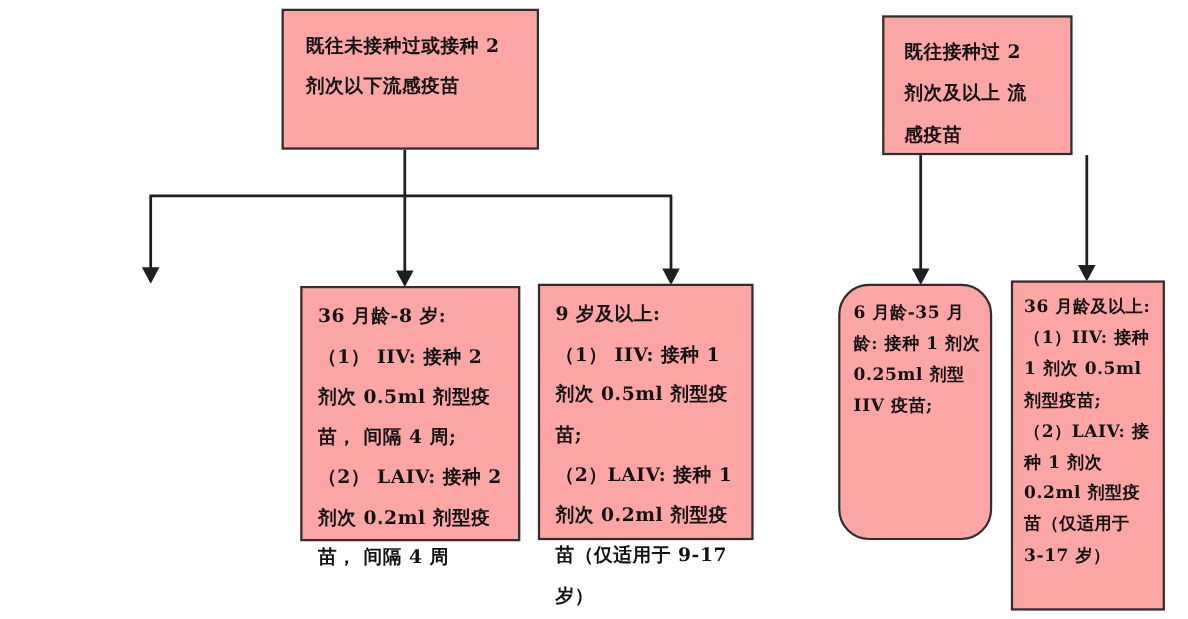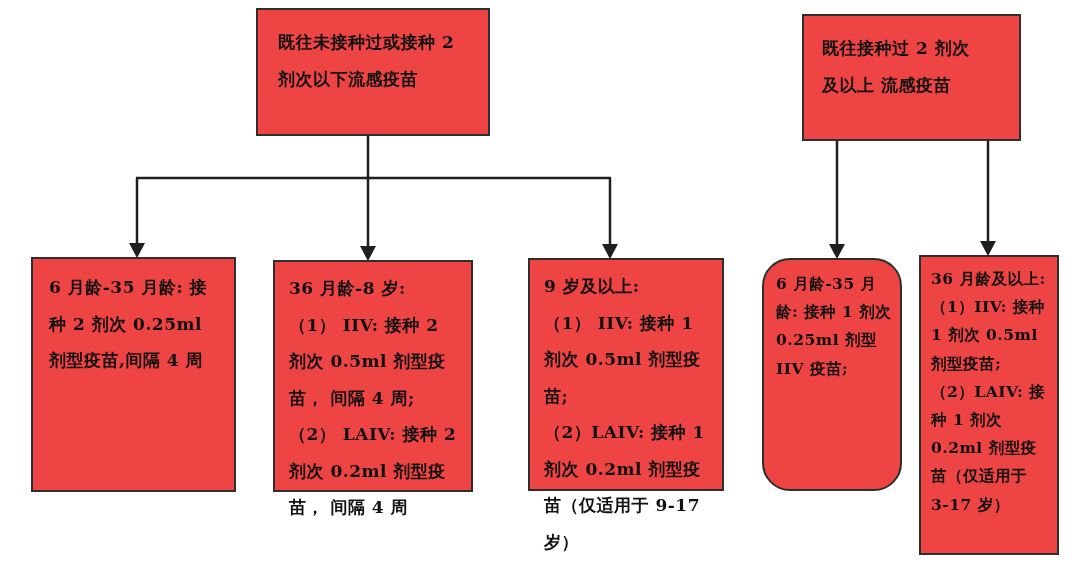--- a/index.html
+++ b/index.html
@@ -21,35 +21,35 @@
     left: 0;
     top: 0;
     width: 1080px;
     height: 563px;
     pointer-events: none;
   }
   .node {
     position: absolute;
     box-sizing: border-box;
     border: 2px solid #2e2e2e;
-    background: #ef4444;
+    background: #fca5a5;
   }
   .node-text {
     white-space: pre-line;
     font-weight: 700;
     text-align: left;
     letter-spacing: 0.5px;
   }
   .root-left   { left: 256px; top: 8px;   width: 234px; height: 128px; padding: 14px 16px 0 20px; }
-  .root-right  { left: 802px; top: 14px;  width: 219px; height: 127px; padding: 14px 32px 0 18px; }
+  .root-right  { left: 802px; top: 14px;  width: 173px; height: 127px; padding: 14px 32px 0 18px; }
   .root-left .node-text, .root-right .node-text { font-size: 17px; line-height: 2.2; }
 
   .child-1 { left: 31px;  top: 257px; width: 205px; height: 235px; padding: 10px 14px 0 16px; }
   .child-2 { left: 273px; top: 260px; width: 200px; height: 232px; padding: 8px 13px 0 14px; }
-  .child-3 { left: 528px; top: 258px; width: 196px; height: 233px; padding: 8px 10px 0 14px; }
+  .child-3 { left: 489px; top: 258px; width: 196px; height: 233px; padding: 8px 10px 0 14px; }
   .child-1 .node-text, .child-2 .node-text, .child-3 .node-text { font-size: 17px; line-height: 2.15; }
 
   .child-4 { left: 762px; top: 258px; width: 140px; height: 233px; padding: 10px 8px 0 12px; border-radius: 28px; }
   .child-5 { left: 919px; top: 255px; width: 140px; height: 300px; padding: 8px 6px 0 10px; }
   .child-4 .node-text, .child-5 .node-text { font-size: 15.5px; line-height: 1.82; }
 
   .caption {
     position: absolute;
     left: 98px;
     top: 508px;
@@ -84,23 +84,20 @@
   </svg>
 
   <div class="node root-left">
     <div class="node-text">既往未接种过或接种 2 剂次以下流感疫苗</div>
   </div>
 
   <div class="node root-right">
     <div class="node-text">既往接种过 2 剂次及以上 流感疫苗</div>
   </div>
 
-  <div class="node child-1">
-    <div class="node-text">6 月龄-35 月龄: 接种 2 剂次 0.25ml 剂型疫苗,间隔 4 周</div>
-  </div>
 
   <div class="node child-2">
     <div class="node-text">36 月龄-8 岁:
 （1） IIV: 接种 2 剂次 0.5ml 剂型疫苗， 间隔 4 周;
 （2） LAIV: 接种 2 剂次 0.2ml 剂型疫苗， 间隔 4 周</div>
   </div>
 
   <div class="node child-3">
     <div class="node-text">9 岁及以上:
 （1） IIV: 接种 1 剂次 0.5ml 剂型疫苗;

